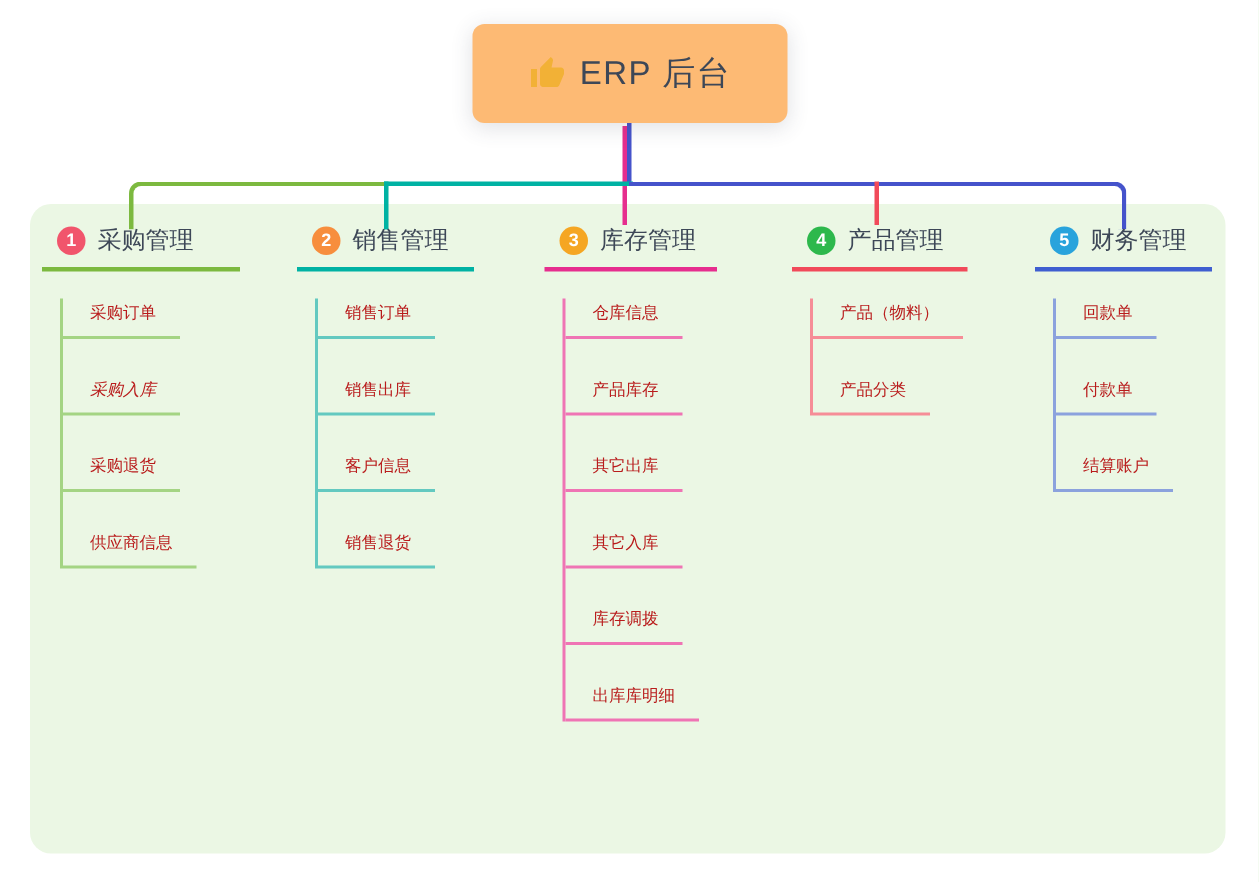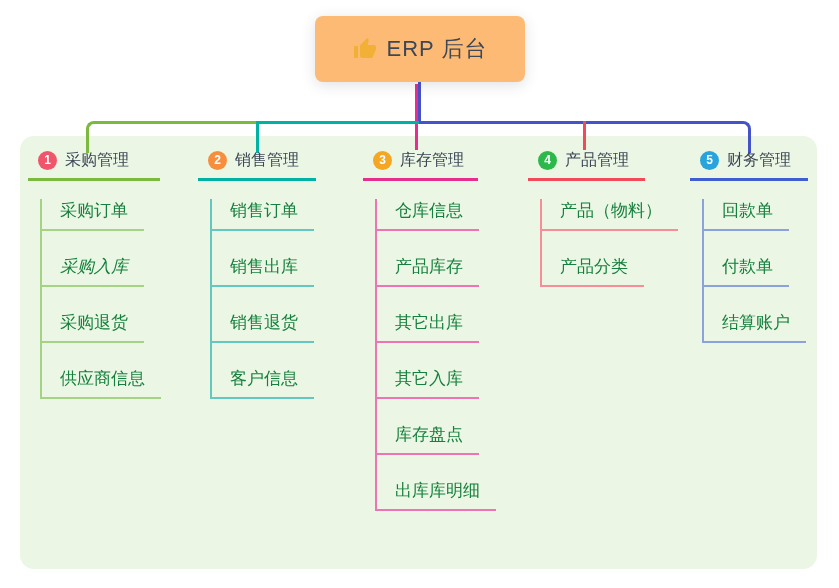--- a/index.html
+++ b/index.html
@@ -43,21 +43,21 @@
     color:#fff;font-size:12px;font-weight:bold;line-height:1;
   }
   .branch-title{font-size:16px;color:#3d4757;white-space:nowrap;}
   .branch-underline{height:3px;width:100%;margin-top:5px;}
   .children{margin-left:12px;border-left:2.5px solid;padding-bottom:0;}
   .child-row{
     width:max-content;border-bottom:2.5px solid;
     padding:0 16px 7px 18px;margin-top:24px;cursor:pointer;
   }
   .child-row.first{margin-top:18px;}
-  .child-row span{font-size:17px;color:#15803d;white-space:nowrap;}
+  .child-row span{font-size:11px;color:#b91c1c;white-space:nowrap;}
 </style>
 </head>
 <body>
 
 <div class="panel" style="background: rgb(235, 247, 228);"></div>
 
 <div class="conn" id="conn-root-blue" style="background: rgb(69, 83, 203);"></div>
 <div class="conn" id="conn-magenta-drop" style="background: rgb(230, 46, 142);"></div>
 <div class="conn" id="conn-elbow-green" style="border-color: rgb(124, 185, 63);"></div>
 <div class="conn" id="conn-teal-seg" style="border-color: rgb(0, 178, 163);"></div>
@@ -89,37 +89,37 @@
 
 <div class="branch" style="left:198px;width:118px;">
   <div class="branch-header">
     <span class="badge" style="background: rgb(247, 142, 61);">2</span>
     <span class="branch-title">销售管理</span>
   </div>
   <div class="branch-underline" style="background: rgb(0, 178, 163);"></div>
   <div class="children" style="border-left-color: rgb(99, 201, 192);">
       <div class="child-row first" style="border-bottom-color: rgb(99, 201, 192);"><span>销售订单</span></div>
       <div class="child-row" style="border-bottom-color: rgb(99, 201, 192);"><span>销售出库</span></div>
+      <div class="child-row" style="border-bottom-color: rgb(99, 201, 192);"><span>客户信息</span></div>
       <div class="child-row" style="border-bottom-color: rgb(99, 201, 192);"><span>销售退货</span></div>
-      <div class="child-row" style="border-bottom-color: rgb(99, 201, 192);"><span>客户信息</span></div>
     </div>
 </div>
 
 <div class="branch" style="left:363px;width:115px;">
   <div class="branch-header">
     <span class="badge" style="background: rgb(245, 166, 35);">3</span>
     <span class="branch-title">库存管理</span>
   </div>
   <div class="branch-underline" style="background: rgb(230, 46, 142);"></div>
   <div class="children" style="border-left-color: rgb(239, 116, 180);">
       <div class="child-row first" style="border-bottom-color: rgb(239, 116, 180);"><span>仓库信息</span></div>
       <div class="child-row" style="border-bottom-color: rgb(239, 116, 180);"><span>产品库存</span></div>
       <div class="child-row" style="border-bottom-color: rgb(239, 116, 180);"><span>其它出库</span></div>
       <div class="child-row" style="border-bottom-color: rgb(239, 116, 180);"><span>其它入库</span></div>
-      <div class="child-row" style="border-bottom-color: rgb(239, 116, 180);"><span>库存盘点</span></div>
+      <div class="child-row" style="border-bottom-color: rgb(239, 116, 180);"><span>库存调拨</span></div>
       <div class="child-row" style="border-bottom-color: rgb(239, 116, 180);"><span>出库库明细</span></div>
     </div>
 </div>
 
 <div class="branch" style="left:528px;width:117px;">
   <div class="branch-header">
     <span class="badge" style="background: rgb(45, 184, 76);">4</span>
     <span class="branch-title">产品管理</span>
   </div>
   <div class="branch-underline" style="background: rgb(241, 74, 90);"></div>

